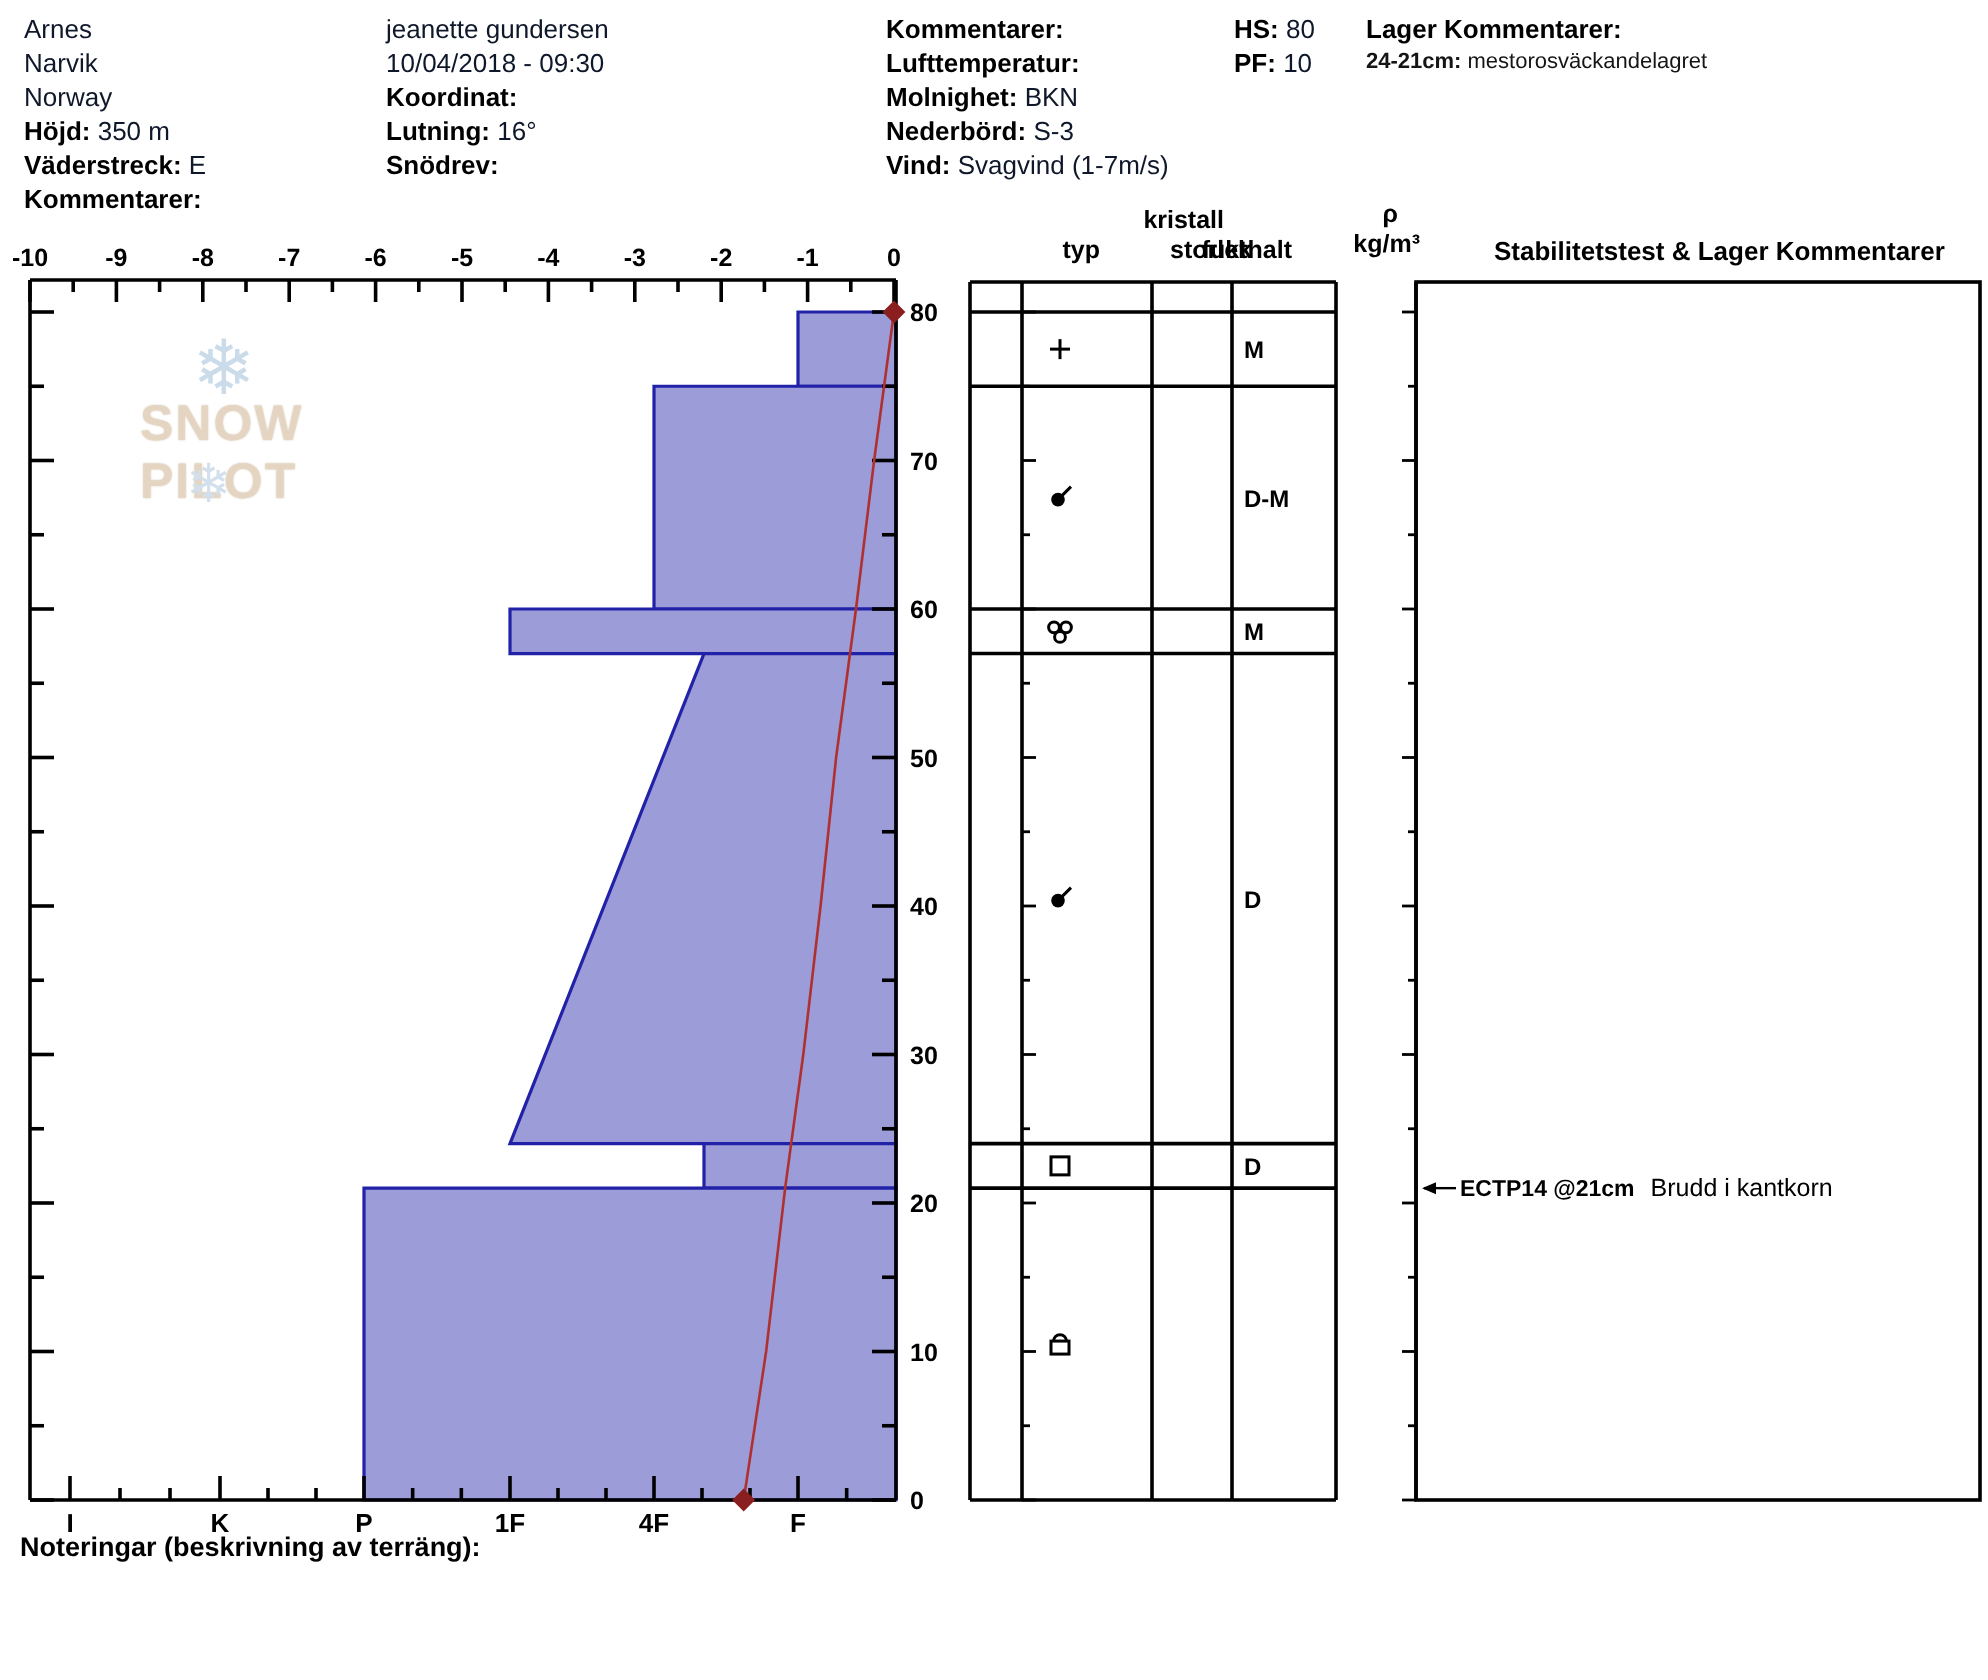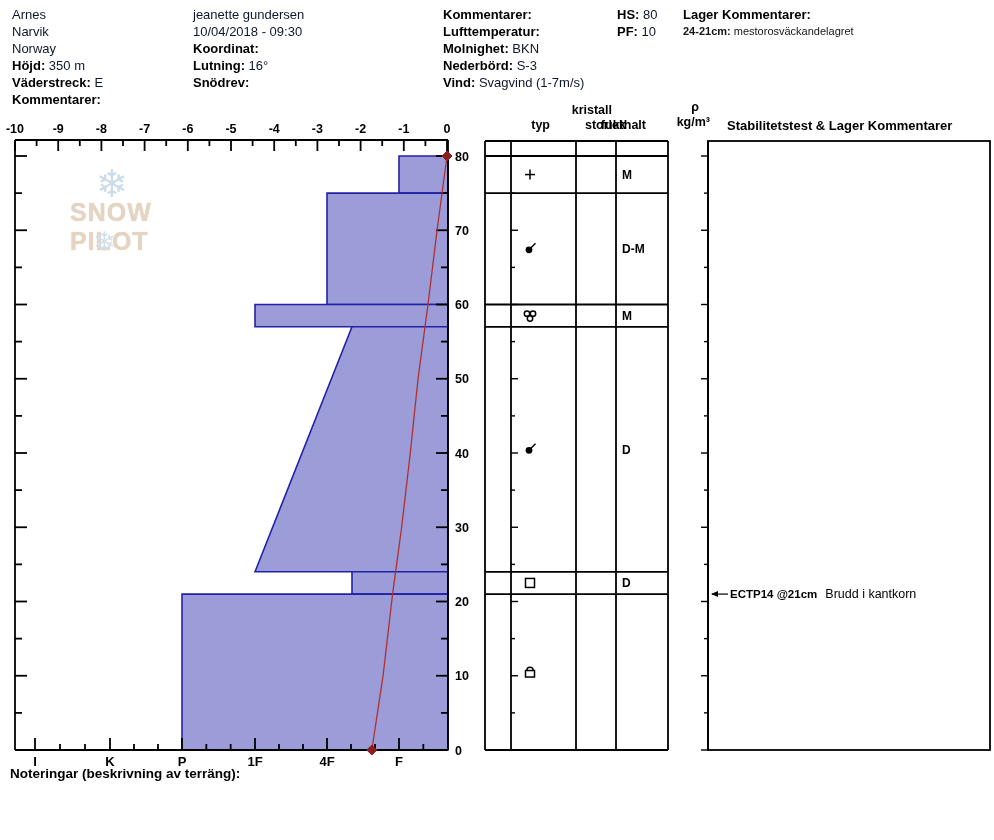--- a/index.html
+++ b/index.html
@@ -4,21 +4,21 @@
 <style>
   html,body{margin:0;padding:0;background:#fff;}
   .page{position:relative;width:994px;height:840px;background:#fff;overflow:hidden;
         font-family:"Liberation Sans",sans-serif;color:#000;}
   .hcol{position:absolute;top:6px;font-size:13px;line-height:17px;color:#151515;white-space:nowrap;}
   .hline .lbl{font-weight:bold;color:#000;}
   .hline .val{color:#0f172a;margin-top:12px;}
   .small-entry{font-size:11px;line-height:17px;white-space:nowrap;}
   .small-entry .lbl{font-weight:bold;}
   .colhdr{position:absolute;font-weight:bold;font-size:12.5px;text-align:right;white-space:nowrap;}
-  .colhdr-left{text-align:left;}
+  .colhdr-left{text-align:left;margin-left:20px;}
   .footer-note{position:absolute;left:10px;top:766px;font-weight:bold;font-size:13.5px;}
   .watermark{position:absolute;left:38px;top:168px;width:170px;height:110px;opacity:.75;pointer-events:none;}
   .wm-flake1{position:absolute;left:58px;top:-6px;font-size:38px;color:#b9cfe2;}
   .wm-flake2{position:absolute;left:55px;top:58px;font-size:27px;color:#c3d5e6;}
   .wm-text{position:absolute;left:0px;top:30px;font-size:25px;font-weight:bold;letter-spacing:1px;
            color:rgba(222,201,176,.9);text-shadow:0 0 1px #c7b095;margin-left:32px;}
   svg text{font-family:"Liberation Sans",sans-serif;}
 </style>
 </head>
 <body>

